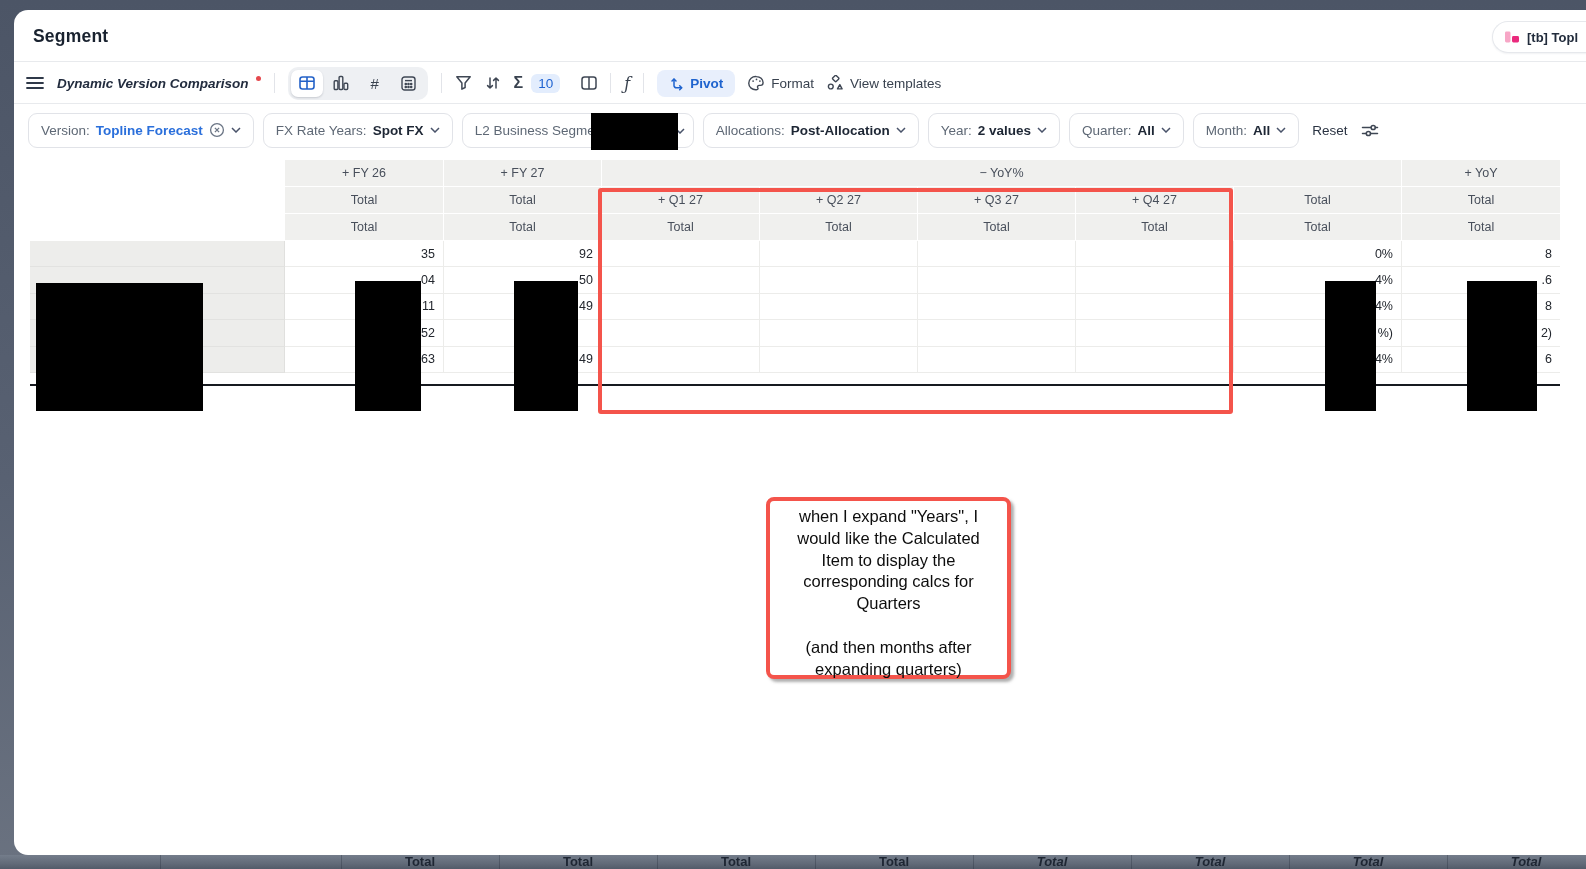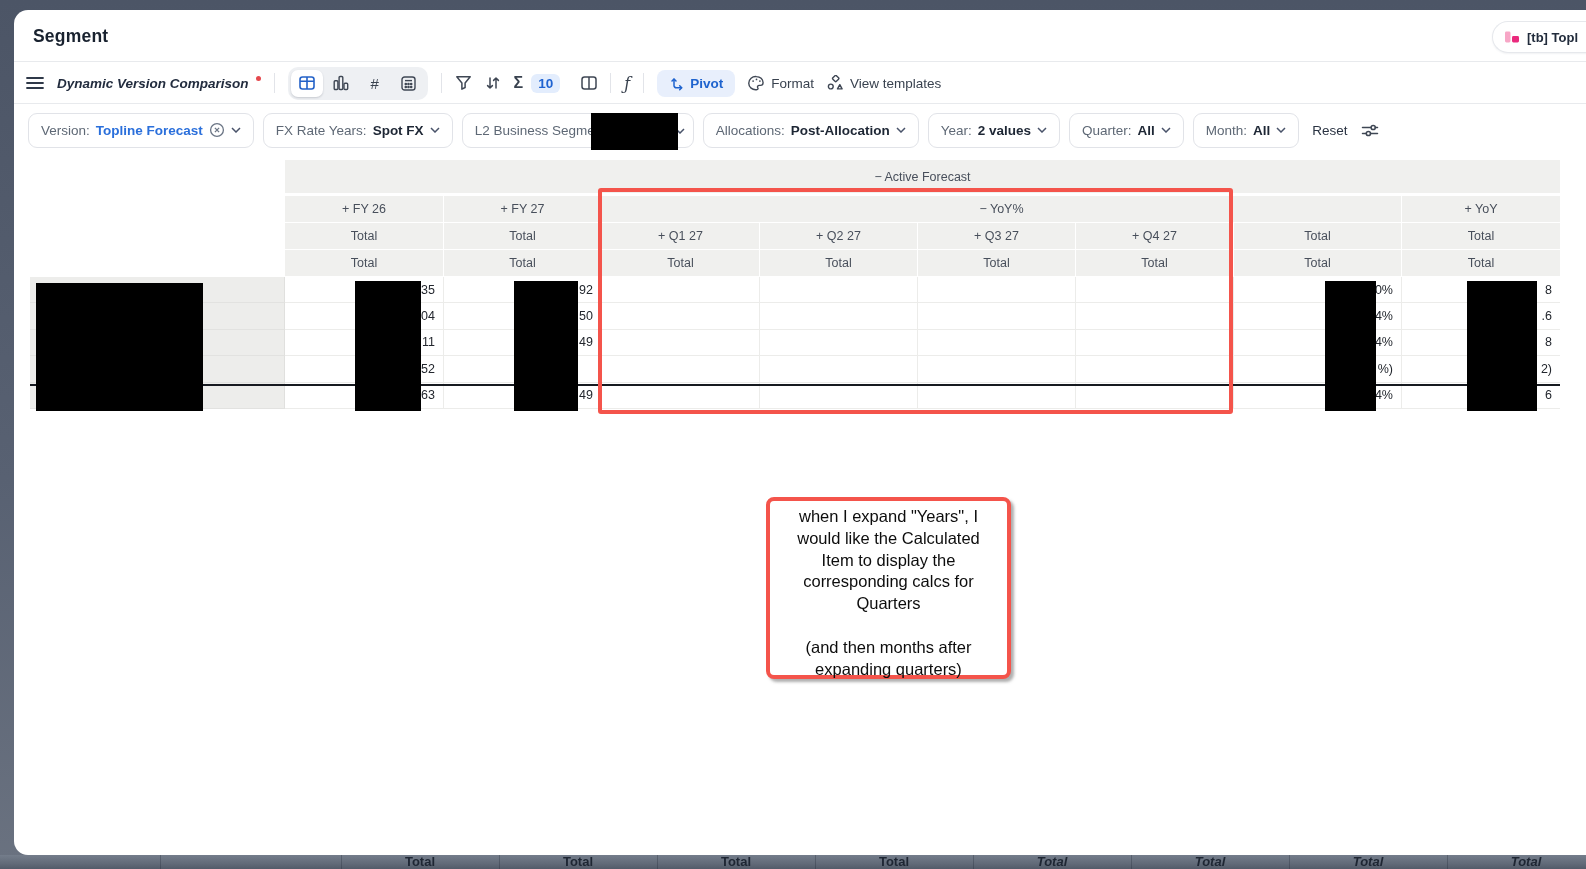--- a/index.html
+++ b/index.html
@@ -23,21 +23,21 @@
   .tb-btn { display:flex; align-items:center; justify-content:center; gap:6px; cursor:pointer;
     color:#39424f; font-size:13.5px; }
   .view-name { font-style:italic; font-weight:600; font-size:13.5px; color:#222c3e; display:flex; align-items:flex-start; }
   .red-dot { width:5px; height:5px; border-radius:50%; background:#e5484d; margin-left:7px; }
   .vdiv { width:1px; height:20px; background:#e2e4e9; }
   .icon-group { background:#eef0f3; border-radius:10px; padding:3px; display:flex; gap:2px; }
   .ig-btn { width:32px; height:27px; display:flex; align-items:center; justify-content:center; border-radius:7px; cursor:pointer; }
   .ig-btn.active { background:#fff; box-shadow:0 1px 2px rgba(20,30,50,.18); }
   .glyph { font-size:15px; font-weight:500; color:#39424f; }
   .sigma { font-size:16px; font-weight:600; color:#39424f; }
-  .count-badge { background:#e3edfd; color:#1f63d1; font-size:13.5px; font-weight:700;
+  .count-badge { background:#e3edfd; color:#1f63d1; font-size:13.5px; font-weight:400;
     border-radius:6px; padding:2px 7px; margin-left:2px; }
   .fx { font-style:italic; font-size:16px; color:#39424f; font-family:"DejaVu Serif",serif; }
   .pivot-pill { background:#e8effc; border-radius:8px; padding:6px 12px; color:#1e63ce; font-weight:600; }
   .soft-label { font-weight:500; color:#39424f; }
 
   
   .filterbar { left:28px; top:112px; height:36px; display:flex; align-items:center; gap:9px; }
   .chip { position:relative; height:35px; border:1px solid #e1e3e8; border-radius:9px; background:#fff;
     display:flex; align-items:center; gap:6px; padding:0 12px; font-size:13.5px; cursor:pointer; white-space:nowrap; }
   .chip .lab { color:#5e6875; }
@@ -285,24 +285,20 @@
       <svg width="18" height="15" fill="none" stroke="#3f4754" stroke-width="1.5" stroke-linecap="round">
           <path d="M1.5 4.5 h8.2 M14.3 4.5 h2.2 M1.5 10.5 h3.4 M9.5 10.5 h7"></path>
           <circle cx="12.2" cy="4.5" r="2.1"></circle>
           <circle cx="7.4" cy="10.5" r="2.1"></circle>
         </svg>
     </span>
   </span>
 </div>
 
 <div class="abs pivot">
-  <div class="trow r1">
-    <div class="cell spacer" style="width:255px"></div>
-    <div class="cell hcell" style="width:1275px">− Active Forecast</div>
-  </div>
   <div class="trow r2">
     <div class="cell spacer" style="width:255px"></div>
     <div class="cell hcell" style="width:159px">+ FY 26</div>
     <div class="cell hcell" style="width:158px">+ FY 27</div>
     <div class="cell hcell" style="width:800px">− YoY%</div>
     <div class="cell hcell" style="width:158px">+ YoY</div>
   </div>
   <div class="trow r3">
     <div class="cell spacer" style="width:255px"></div>
     <div class="cell hcell" style="width:159px">Total</div>

